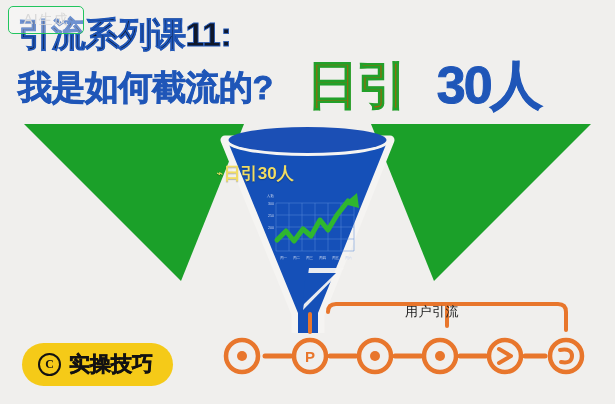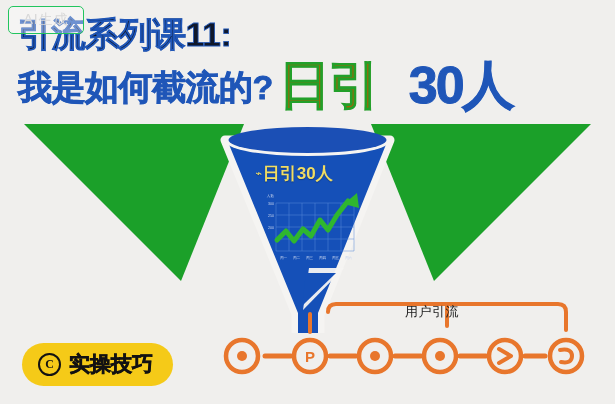--- a/index.html
+++ b/index.html
@@ -21,21 +21,21 @@
     z-index:40;background:rgba(255,255,255,0.35);
   }
 
   
   .headline{position:absolute;left:18px;top:16px;z-index:30;}
   .line1{
     font-size:34px;font-weight:bold;color:#0f172a;
     letter-spacing:-0.5px;line-height:1.08;white-space:nowrap;
     -webkit-text-stroke:0.8px #1f56b8;
   }
-  .line2wrap{display:flex;align-items:baseline;white-space:nowrap;margin-top:2px;}
+  .line2wrap{display:flex;align-items:baseline;white-space:nowrap;margin-top:2px;gap:28px;}
   .line2{
     font-size:34px;font-weight:bold;color:#1f56b8;
     letter-spacing:-0.5px;line-height:1.08;
     -webkit-text-stroke:0.8px #1f56b8;
   }
   .big{
     font-size:52px;font-weight:bold;line-height:1;
     letter-spacing:-2px;margin-left:6px;
     position:relative;top:4px;
   }
@@ -55,21 +55,20 @@
   .stage{position:absolute;left:0;top:118px;width:615px;height:215px;z-index:10;}
   .stage svg{display:block;}
 
   
   .funnel-label{
     position:absolute;left:0;top:162px;width:510px;
     text-align:center;z-index:22;pointer-events:none;
     font-size:17px;font-weight:bold;color:#f2dd62;
     letter-spacing:0px;
     text-shadow:0 1px 1px rgba(0,0,0,.25);
-    margin-left:39px;
   }
   .funnel-label .spark{font-size:11px;vertical-align:2px;margin-right:1px;}
 
   
   .mini-chart{position:absolute;left:258px;top:193px;width:108px;height:82px;z-index:21;}
   .mini-chart svg{display:block;}
   .mini-chart .ax{font-size:3.6px;fill:#c7d4ee;font-family:"Liberation Sans",sans-serif;}
 
   
   .chain{position:absolute;left:0;top:296px;width:615px;height:96px;z-index:25;}

